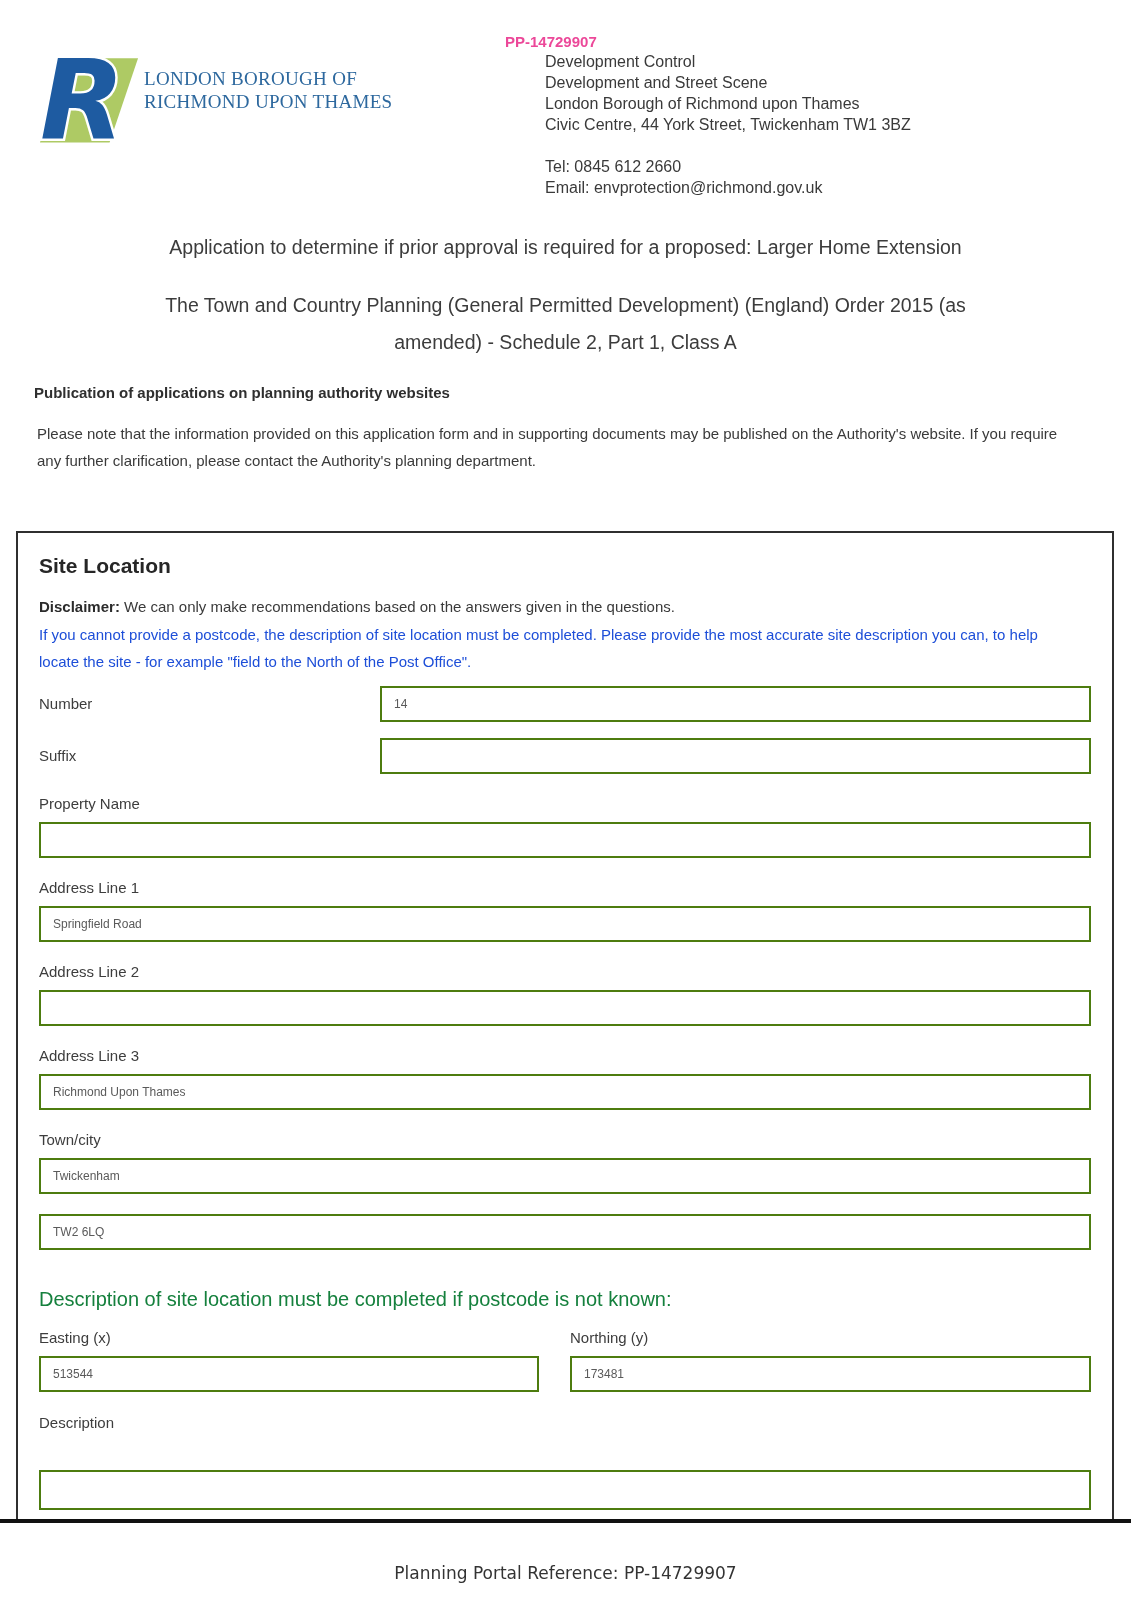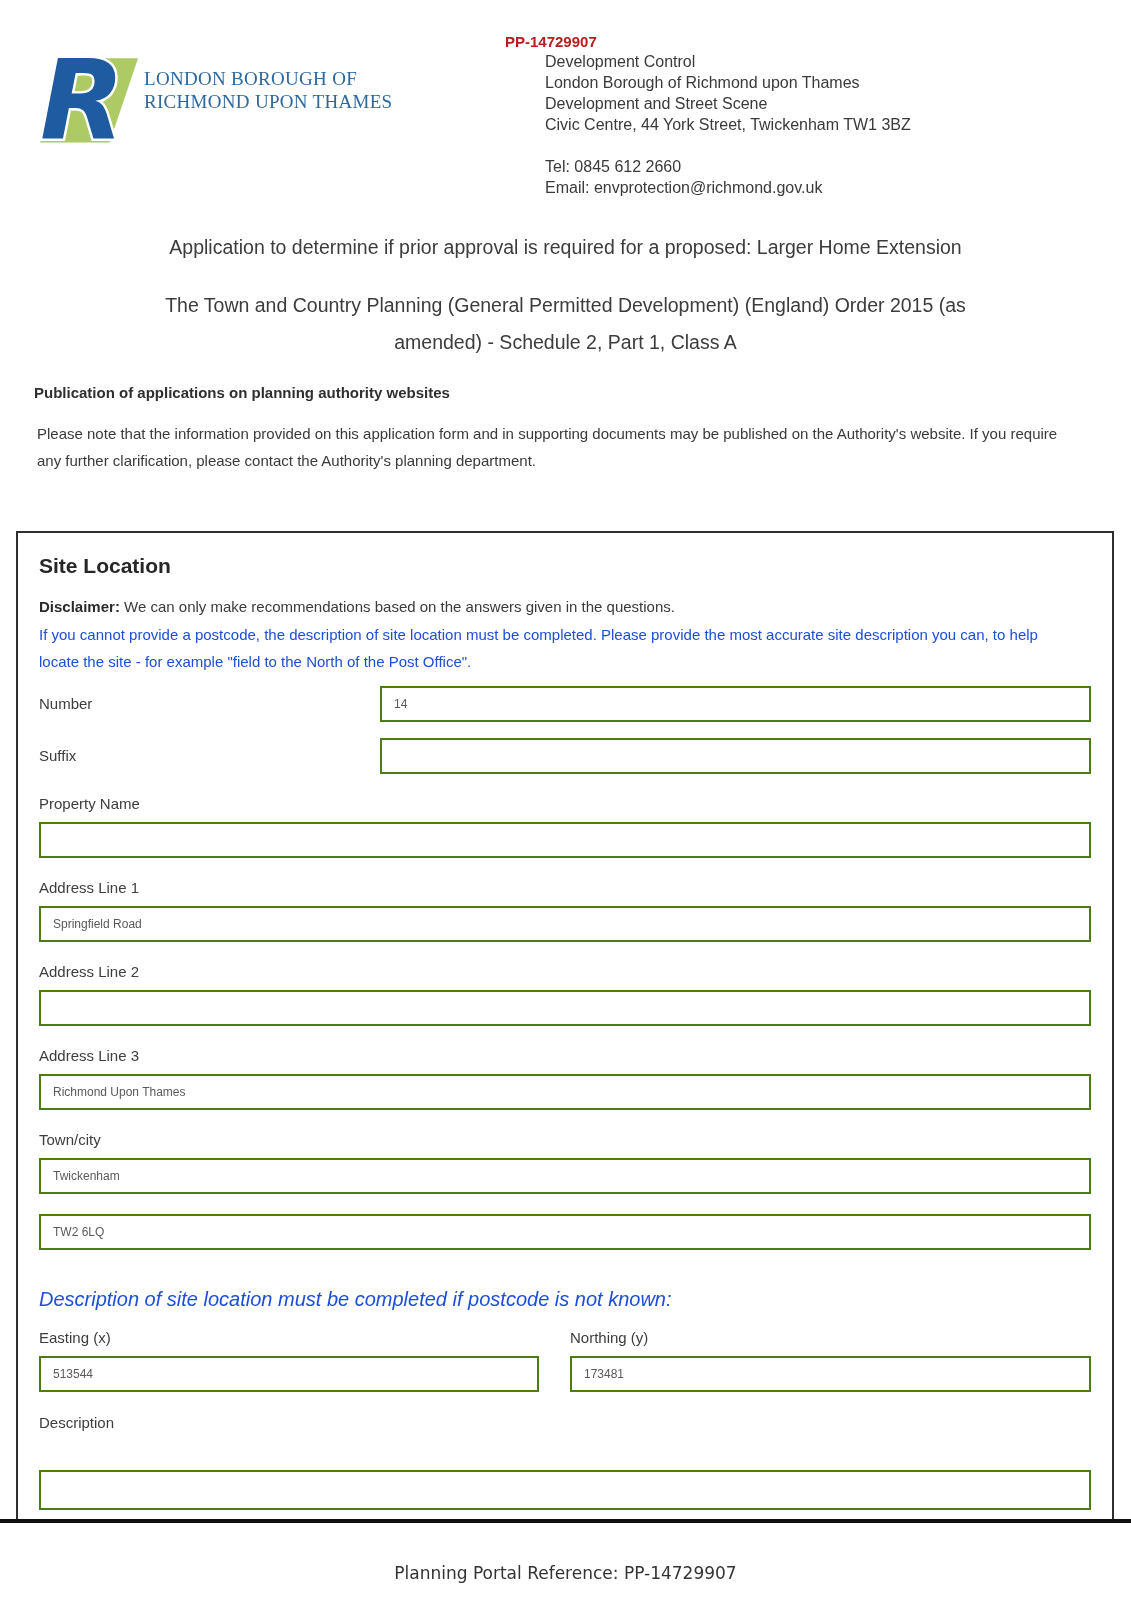--- a/index.html
+++ b/index.html
@@ -19,21 +19,21 @@
   .logo-mark { width:102px; height:95px; margin-top:17px; flex:0 0 auto; }
   .logo-text {
     margin-top:34px; margin-left:4px;
     font-family:"Liberation Serif", serif;
     font-weight:400;
     font-size:19px; line-height:23px;
     letter-spacing:0.3px;
     white-space:nowrap;
   }
   .dept-block { margin-left:37px; font-size:16px; color:#3a3a3a; }
-  .ref-number { font-weight:bold; font-size:15px; color:#b91c1c; }
+  .ref-number { font-weight:bold; font-size:15px; color:#ec4899; }
   .dept-lines { margin-left:40px; margin-top:1px; line-height:21px; }
   .dept-gap { height:21px; }
 
   
   .main-title {
     margin-top:38px; text-align:center;
     font-size:19.5px; font-weight:400; color:#3c3c3c;
   }
   .sub-title {
     margin-top:28px; text-align:center;
@@ -79,23 +79,22 @@
   textarea.f-input { resize:none; height:40px; padding-top:8px; }
 
   .row-inline { display:grid; grid-template-columns:341px 1fr; align-items:center; }
   .row-inline.first { margin-top:11px; }
   .row-inline + .row-inline { margin-top:16px; }
   .row-stacked { margin-top:20px; }
   .row-stacked label { margin-bottom:8px; }
 
   .desc-heading {
     margin-top:37px;
-    font-size:20px; font-weight:400; color:#1d4ed8;
+    font-size:20px; font-weight:400; color:#15803d;
     line-height:24px;
-    font-style:italic;
   }
   .coord-row { margin-top:17px; display:grid; grid-template-columns:500px 1fr; column-gap:31px; }
   .coord-row label { margin-bottom:8px; }
 
   .row-description { margin-top:21px; }
   .row-description label { margin-bottom:37px; }
 
   
   .page-divider { width:1131px; height:4px; background:#111; }
   .page-footer {
@@ -117,22 +116,22 @@
       </svg>
       <div class="logo-text" style="color: rgb(45, 104, 158);">
         <div>LONDON BOROUGH OF</div>
         <div>RICHMOND UPON THAMES</div>
       </div>
     </div>
     <div class="dept-block">
       <div class="ref-number">PP-14729907</div>
       <div class="dept-lines">
         <div>Development Control</div>
+        <div>Development and Street Scene</div>
         <div>London Borough of Richmond upon Thames</div>
-        <div>Development and Street Scene</div>
         <div>Civic Centre, 44 York Street, Twickenham TW1 3BZ</div>
         <div class="dept-gap"></div>
         <div>Tel: 0845 612 2660</div>
         <div>Email: envprotection@richmond.gov.uk</div>
       </div>
     </div>
   </header>
 
   <h1 class="main-title">Application to determine if prior approval is required for a proposed: Larger Home Extension</h1>
   <h2 class="sub-title">

